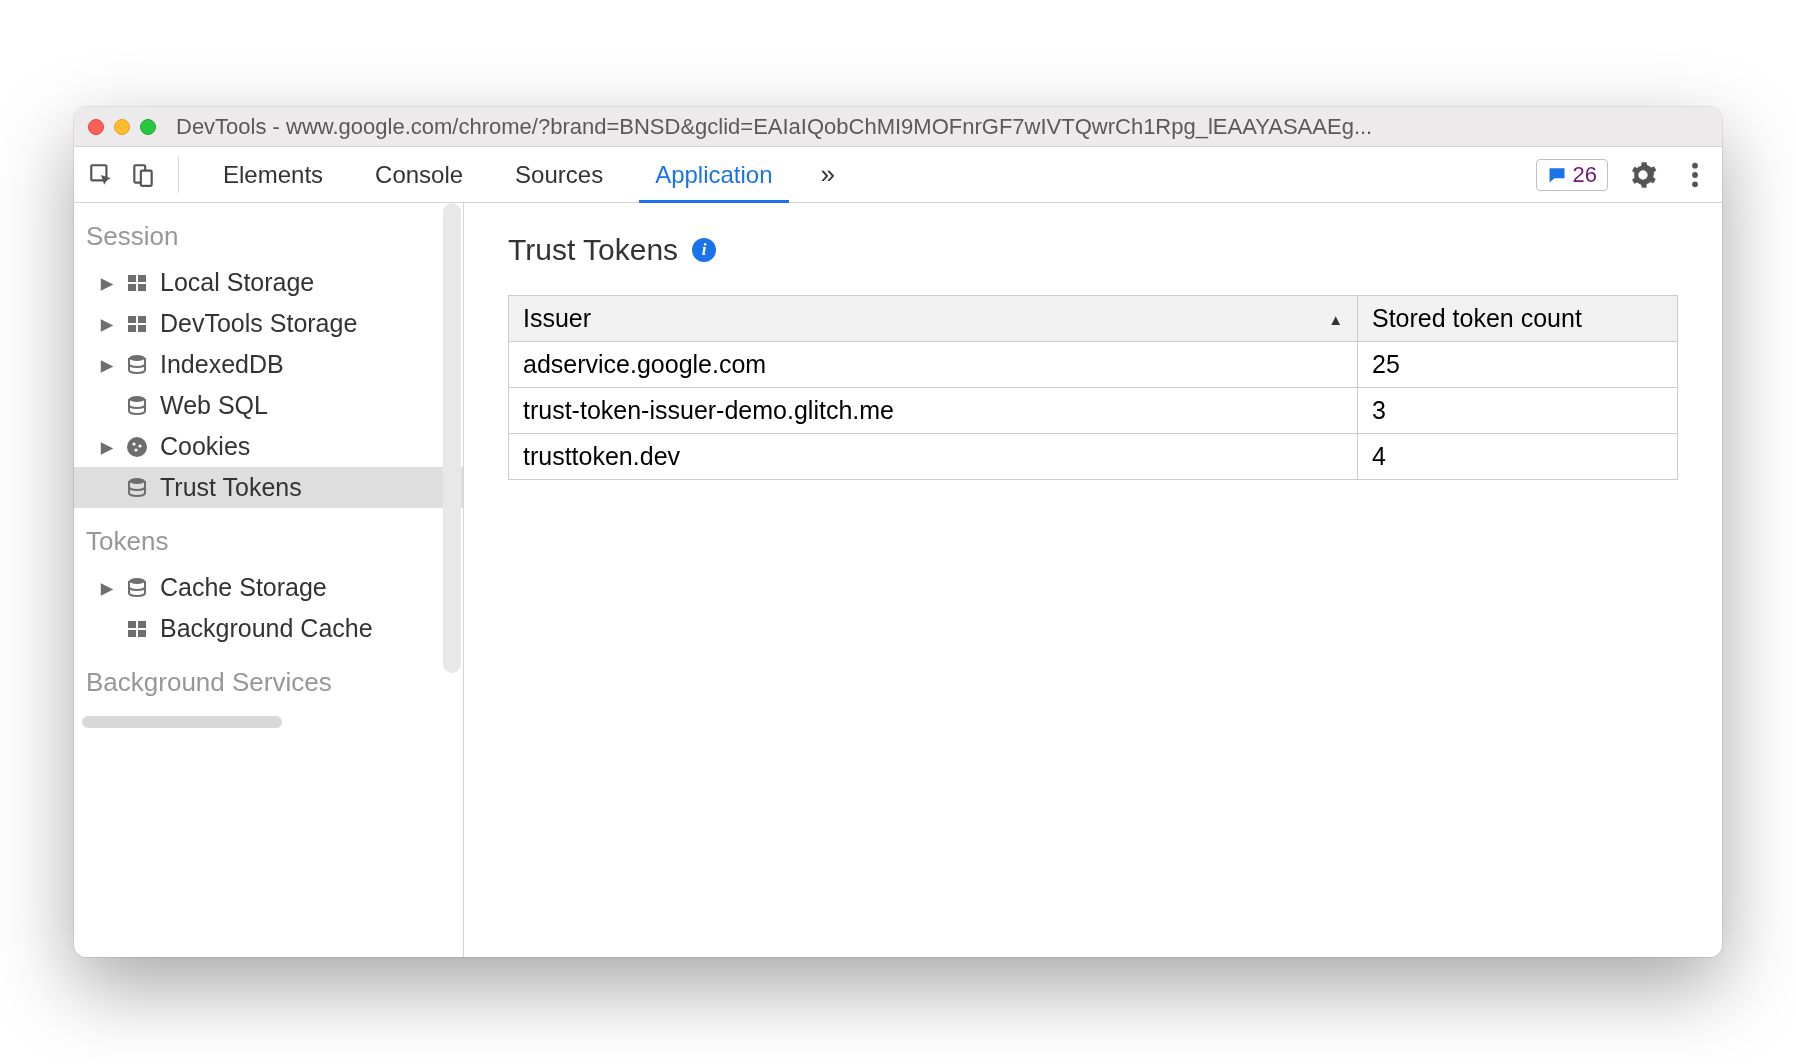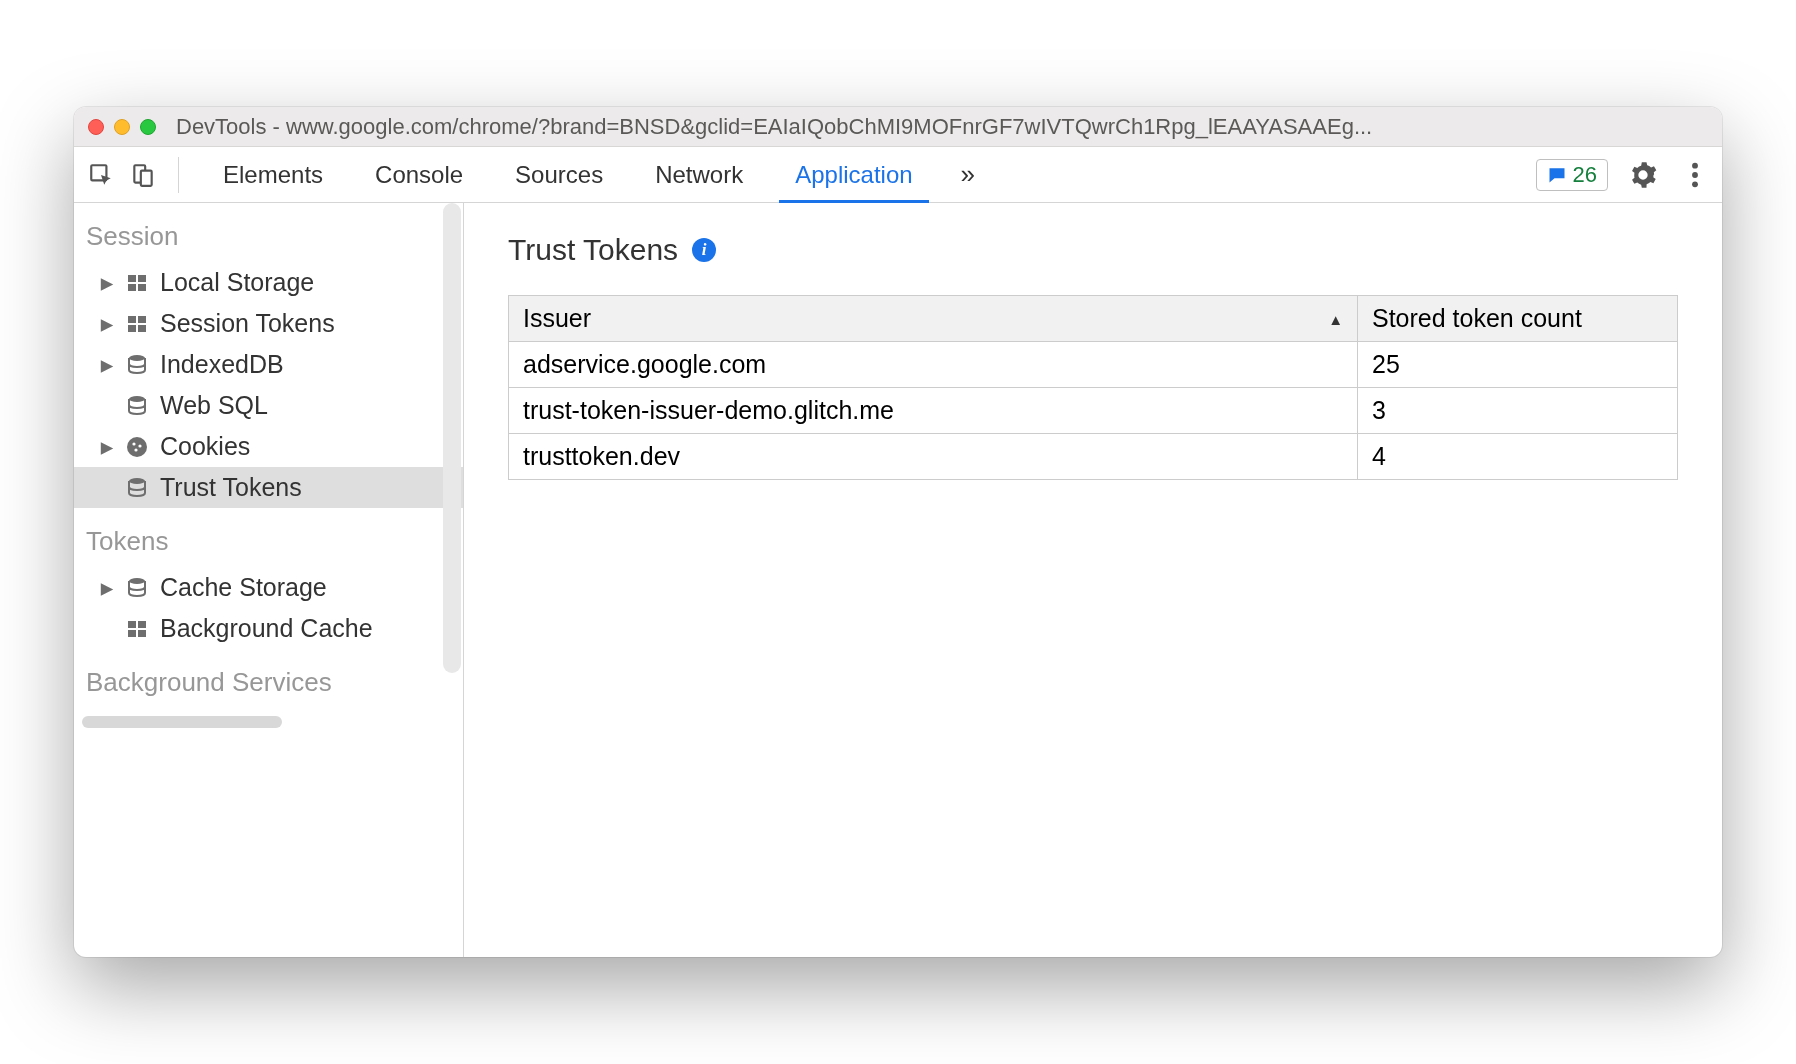--- a/index.html
+++ b/index.html
@@ -94,21 +94,21 @@
     align-items: center;
     gap: 18px;
   }
   .badge {
     display: flex;
     align-items: center;
     gap: 6px;
     border: 1px solid #bfbfbf;
     border-radius: 4px;
     padding: 2px 10px;
-    color: #15803d;
+    color: #701a75;
     font-size: 22px;
   }
   .main {
     flex: 1;
     display: flex;
     overflow: hidden;
   }
   .sidebar {
     width: 390px;
     border-right: 1px solid #d5d5d5;
@@ -231,21 +231,20 @@
         <rect x="4" y="3" width="10" height="16" rx="1"></rect>
         <rect x="10" y="8" width="10" height="14" rx="1" fill="#fff"></rect>
       </svg>
     </div>
     <div class="tb-sep"></div>
 
     <div class="tabs" id="tabs">
         <div class="tab">Elements</div>
         <div class="tab">Console</div>
         <div class="tab">Sources</div>
-        <div class="tab">Network</div>
         <div class="tab active">Application</div>
       </div>
     <div class="chevrons">»</div>
 
     <div class="tb-right">
       <div class="badge">
         <svg width="20" height="20" viewBox="0 0 24 24" fill="#1a73e8">
           <path d="M3 4h18v12H9l-6 5V4z"></path>
         </svg>
         <span>26</span>
@@ -285,21 +284,21 @@
           <div class="tree-item">
             <span class="arrow">▸</span>
             <span class="ico">
               <svg width="24" height="24" viewBox="0 0 24 24" fill="#6e6e6e">
                 <rect x="3" y="4" width="8" height="7"></rect>
                 <rect x="13" y="4" width="8" height="7"></rect>
                 <rect x="3" y="13" width="8" height="7"></rect>
                 <rect x="13" y="13" width="8" height="7"></rect>
               </svg>
             </span>
-            <span>Session Tokens</span>
+            <span>DevTools Storage</span>
           </div>
           <div class="tree-item">
             <span class="arrow">▸</span>
             <span class="ico">
               <svg width="24" height="24" viewBox="0 0 24 24" fill="#6e6e6e">
                 <ellipse cx="12" cy="5" rx="8" ry="3"></ellipse>
                 <path d="M4 5v6c0 1.7 3.6 3 8 3s8-1.3 8-3V5" fill="none" stroke="#6e6e6e" stroke-width="2"></path>
                 <path d="M4 11v6c0 1.7 3.6 3 8 3s8-1.3 8-3v-6" fill="none" stroke="#6e6e6e" stroke-width="2"></path>
               </svg>
             </span>

